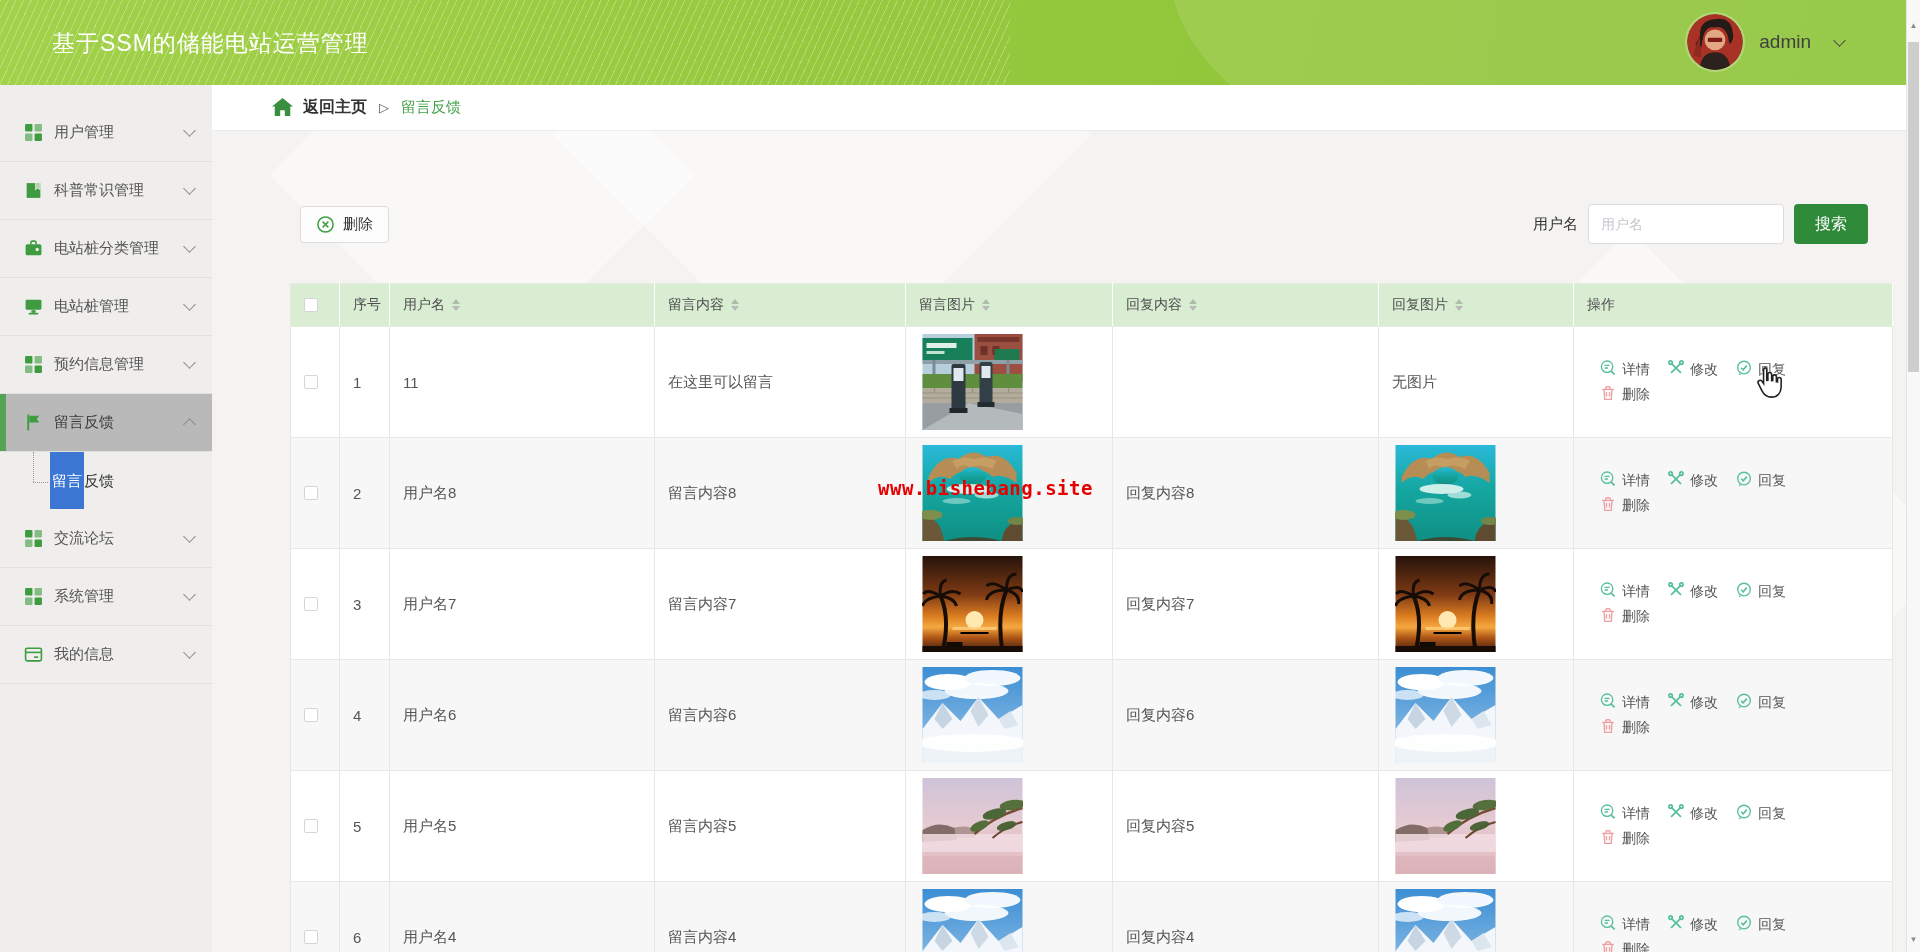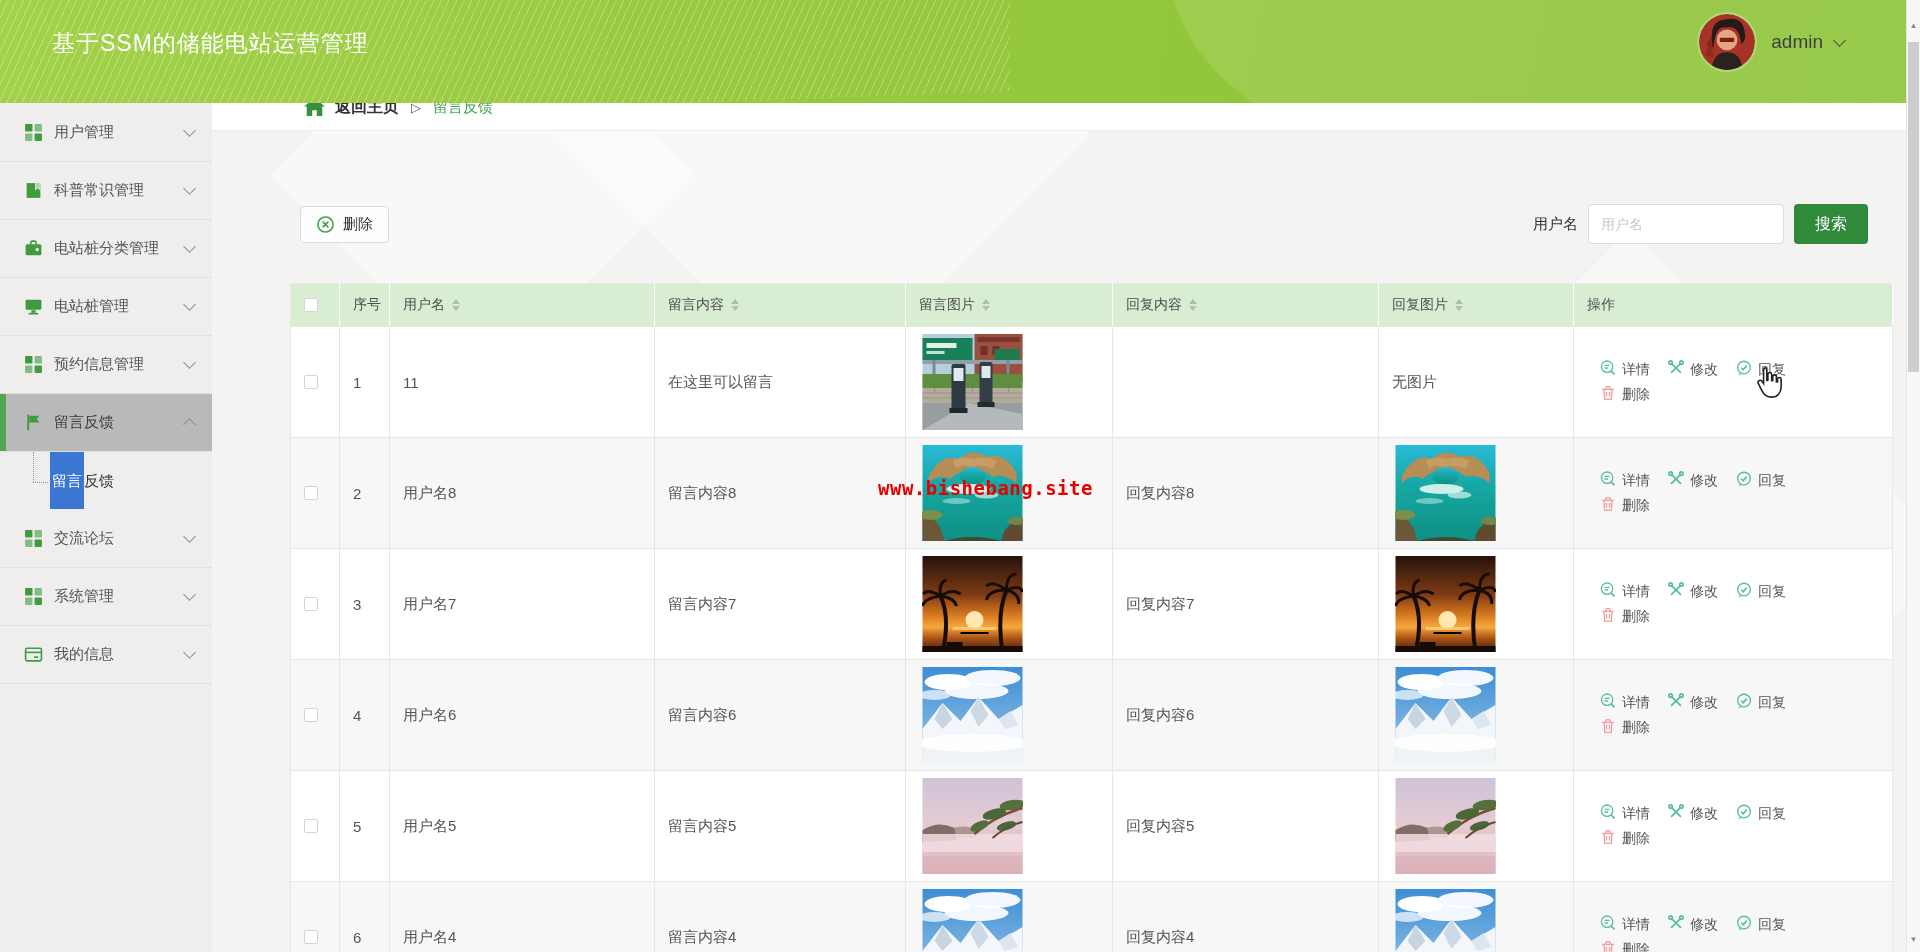--- a/index.html
+++ b/index.html
@@ -1,26 +1,26 @@
 <!DOCTYPE html>
 <html><head>
 <meta charset="utf-8">
 <style>
   html,body{margin:0;padding:0;}
   body{width:1920px;height:952px;overflow:hidden;font-family:"Liberation Sans","DejaVu Sans",sans-serif;background:#f4f3f1;}
   #app{position:relative;width:1920px;height:952px;overflow:hidden;}
 
   
-  .topbar{position:absolute;left:0;top:0;width:100%;height:103px;background:linear-gradient(100deg,#a2d14a 0%,#96c93d 45%,#8cc337 100%);overflow:hidden;z-index:30;}
+  .topbar{position:absolute;left:0;top:0;width:100%;height:85px;background:linear-gradient(100deg,#a2d14a 0%,#96c93d 45%,#8cc337 100%);overflow:hidden;z-index:30;}
   .topbar::before{content:'';position:absolute;left:-40px;top:-30px;width:1050px;height:140px;background:repeating-linear-gradient(115deg,rgba(255,255,255,.28) 0 1px,transparent 1px 7px);transform:skewY(-2deg);}
   .topbar::after{content:'';position:absolute;right:-150px;top:-260px;width:900px;height:460px;border-radius:50%;background:rgba(255,255,255,.10);}
   .app-title{position:absolute;left:52px;top:28px;color:#fff;font-size:23px;letter-spacing:1px;z-index:2;}
   .userbox{position:absolute;right:76px;top:14px;display:flex;align-items:center;gap:16px;z-index:2;cursor:pointer;}
   .avatar{width:56px;height:56px;border-radius:50%;overflow:hidden;flex:0 0 auto;box-shadow:0 0 0 2px rgba(255,255,255,.25);}
-  .admin-name{font-size:19px;color:#3f3f3f;display:flex;align-items:center;gap:12px;}
+  .admin-name{font-size:19px;color:#3f3f3f;display:flex;align-items:center;gap:24px;}
   .chev{display:inline-block;width:8px;height:8px;border-right:1.6px solid #8a8a8a;border-bottom:1.6px solid #8a8a8a;transform:rotate(45deg);margin-top:-4px;}
   .admin-name .chev{border-color:#4a4a4a;}
 
   
   .sidebar{position:absolute;left:0;top:85px;bottom:0;width:212px;background:#efeeec;padding-top:19px;box-sizing:border-box;z-index:20;}
   .side-item{position:relative;display:flex;align-items:center;height:58px;padding:0 18px 0 24px;border-bottom:1px solid #e2e0dd;color:#555;font-size:15px;cursor:pointer;box-sizing:border-box;}
   .side-item .s-icon{width:19px;height:19px;display:inline-flex;}
   .side-item .s-label{flex:1;margin-left:11px;}
   .side-item.active{background:#b9b9b9;color:#3d3d3d;}
   .side-item.active::before{content:'';position:absolute;left:0;top:0;bottom:0;width:6px;background:#55a455;}
@@ -30,21 +30,21 @@
   .tree::before{content:'';position:absolute;left:7px;top:0;height:30px;border-left:1px dotted #979797;}
   .tree::after{content:'';position:absolute;left:7px;top:30px;width:15px;border-top:1px dotted #979797;}
   .sub-label .sel{background:#3b77d2;color:#fff;padding:20px 2px;}
 
   
   .main{position:absolute;left:212px;top:85px;right:0;bottom:0;}
   .main .deco1,.main .deco2,.main .deco3{position:absolute;background:rgba(255,255,255,.45);transform:rotate(45deg);}
   .deco1{width:300px;height:300px;left:120px;top:-60px;}
   .deco2{width:380px;height:380px;left:420px;top:-140px;background:rgba(255,255,255,.35);}
   .deco3{width:460px;height:460px;right:60px;top:240px;background:rgba(255,255,255,.30);}
-  .crumbbar{position:absolute;left:0;top:0;right:11px;height:45px;background:#fff;border-bottom:1px solid #ececec;display:flex;align-items:center;padding-left:92px;gap:12px;z-index:5;}
+  .crumbbar{position:absolute;left:0;top:0;right:11px;height:45px;background:#fff;border-bottom:1px solid #ececec;display:flex;align-items:center;padding-left:60px;gap:12px;z-index:5;}
   .crumb-home{display:flex;align-items:center;gap:10px;cursor:pointer;}
   .crumb-home b{font-size:16px;color:#333;}
   .crumb-sep{color:#555;font-size:13px;}
   .crumb-cur{color:#43a047;font-size:15px;}
 
   .btn-delete{position:absolute;left:88px;top:121px;display:flex;align-items:center;gap:8px;background:#fdfdfd;border:1px solid #dcdcdc;border-radius:4px;padding:8px 15px;font-size:15px;color:#333;cursor:pointer;z-index:5;}
   .searchbox{position:absolute;right:52px;top:119px;display:flex;align-items:center;gap:10px;z-index:5;}
   .searchbox .s-label{font-size:15px;color:#333;}
   .searchbox input{width:170px;height:38px;border:1px solid #dcdcdc;border-radius:4px;padding:0 12px;font-size:14px;color:#333;background:#fff;outline:none;box-sizing:content-box;}
   .searchbox input::placeholder{color:#c3c7cc;}

